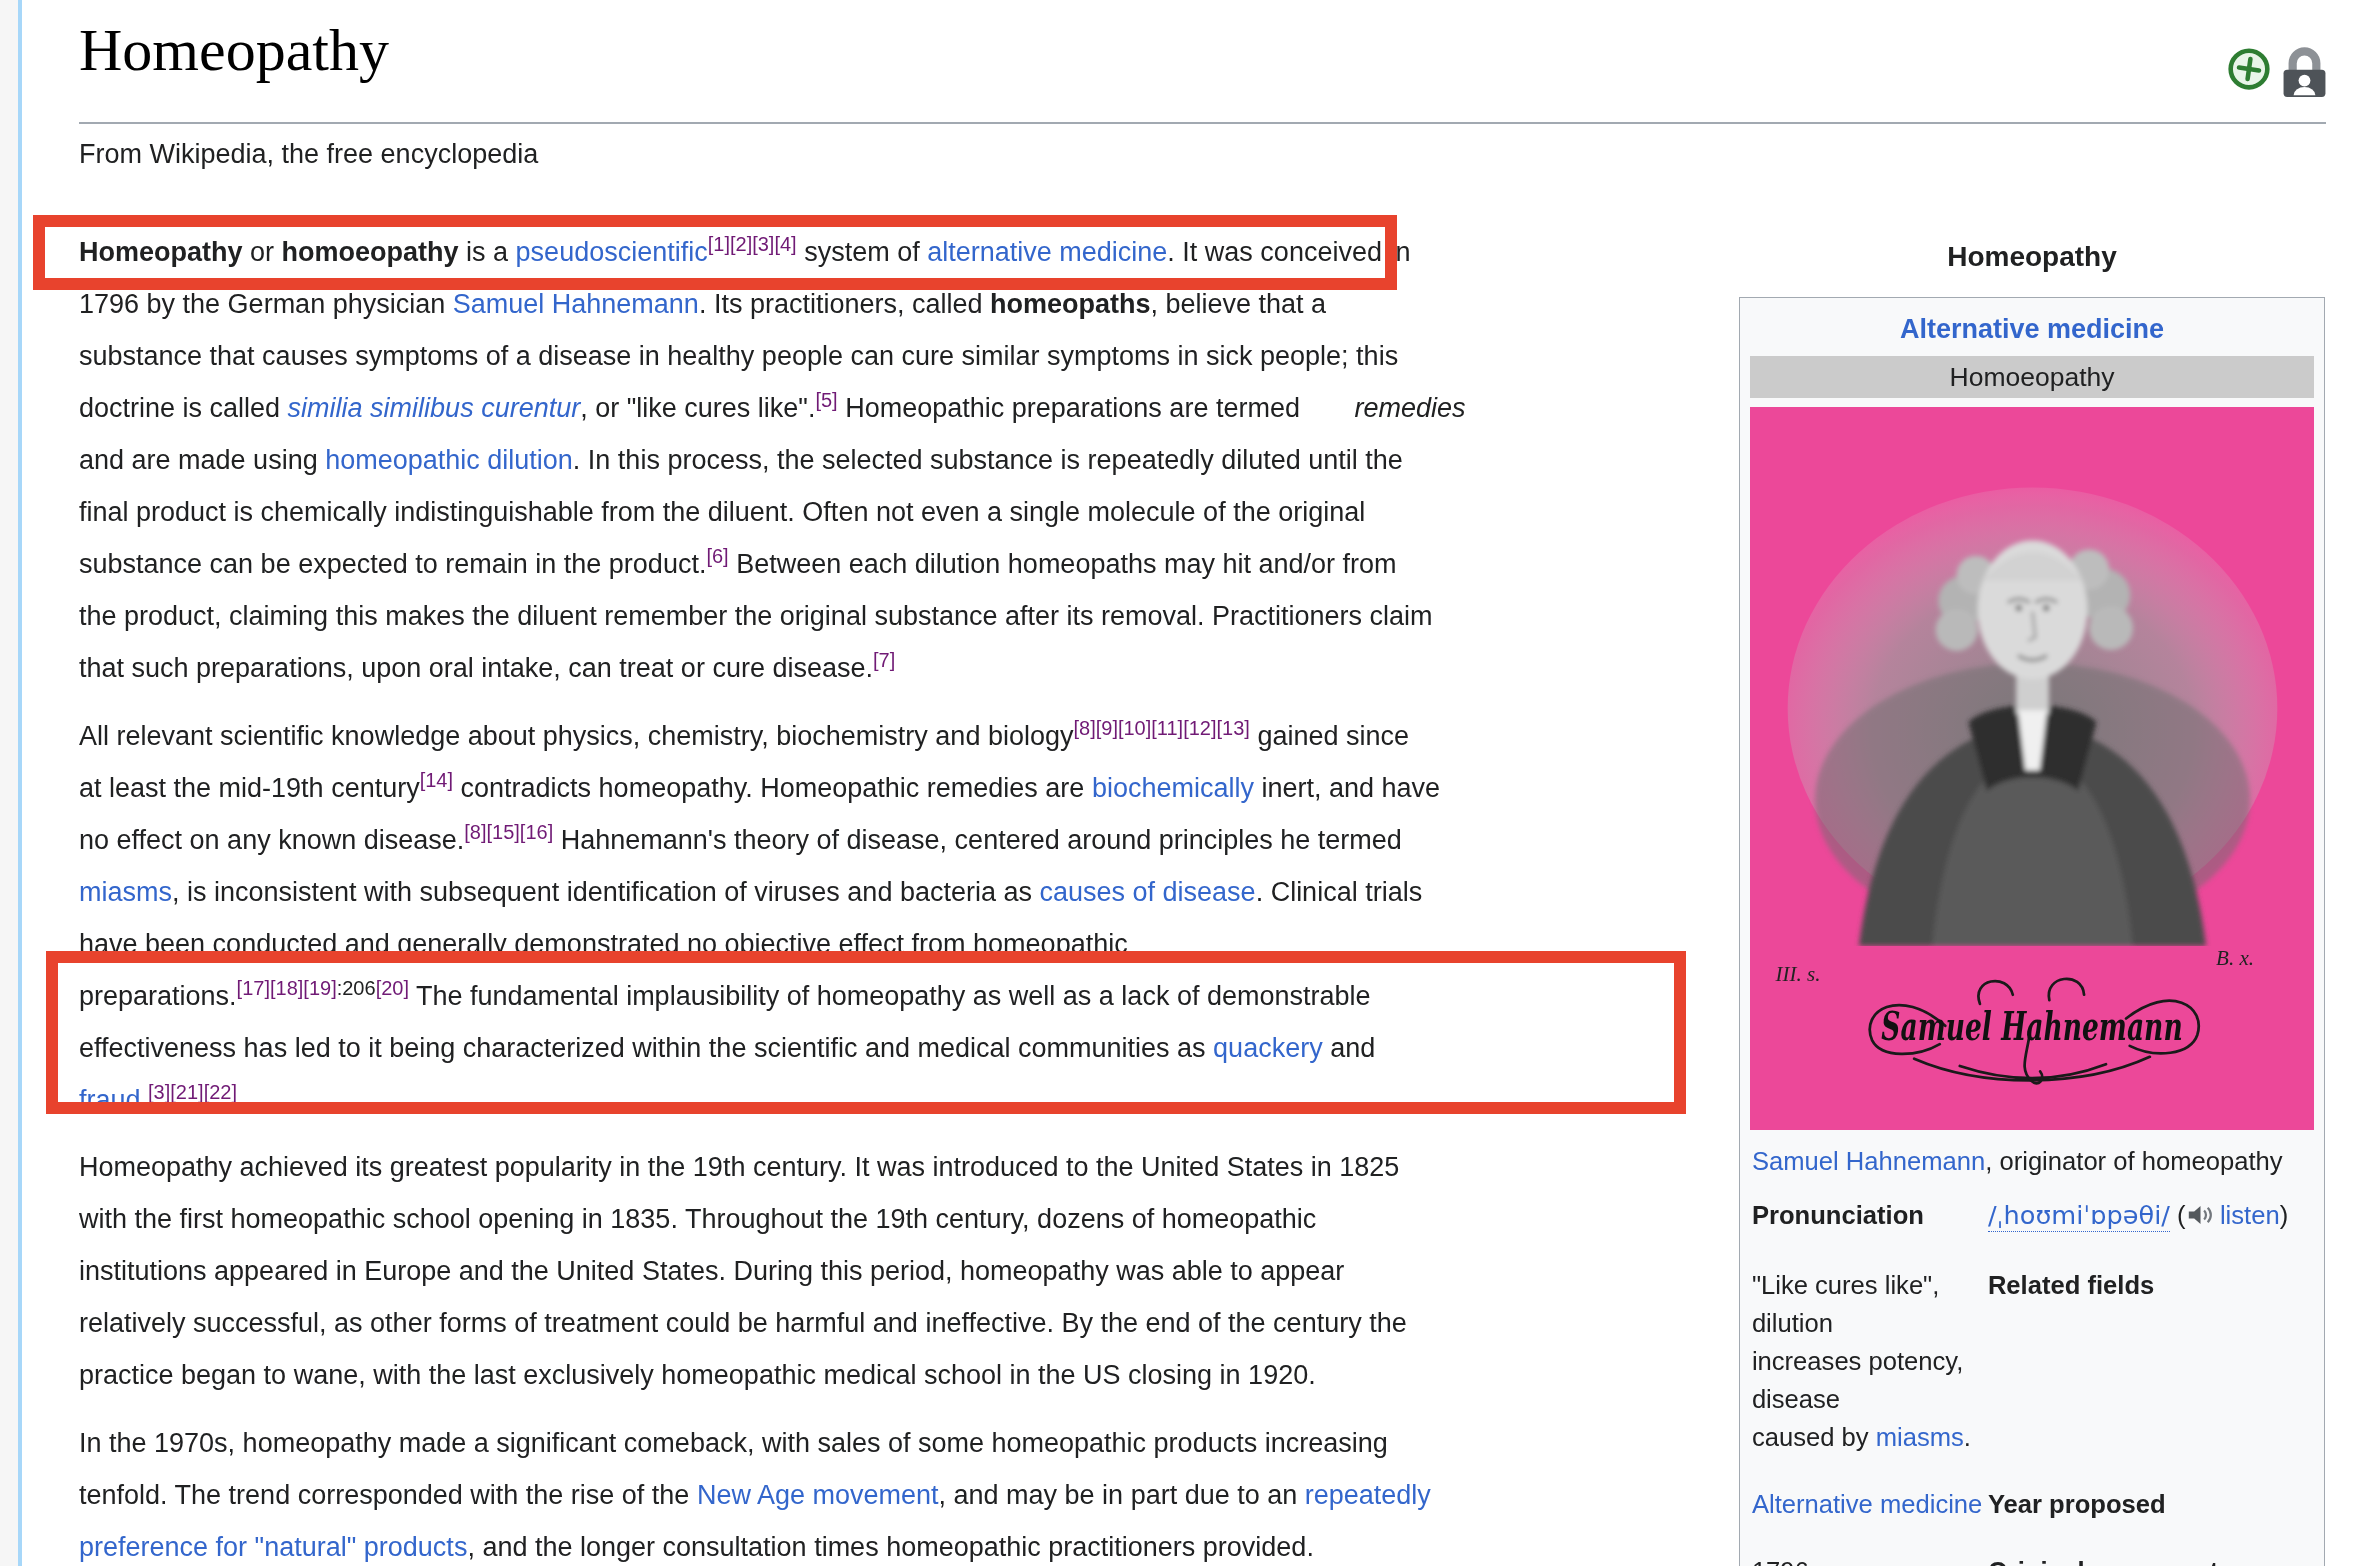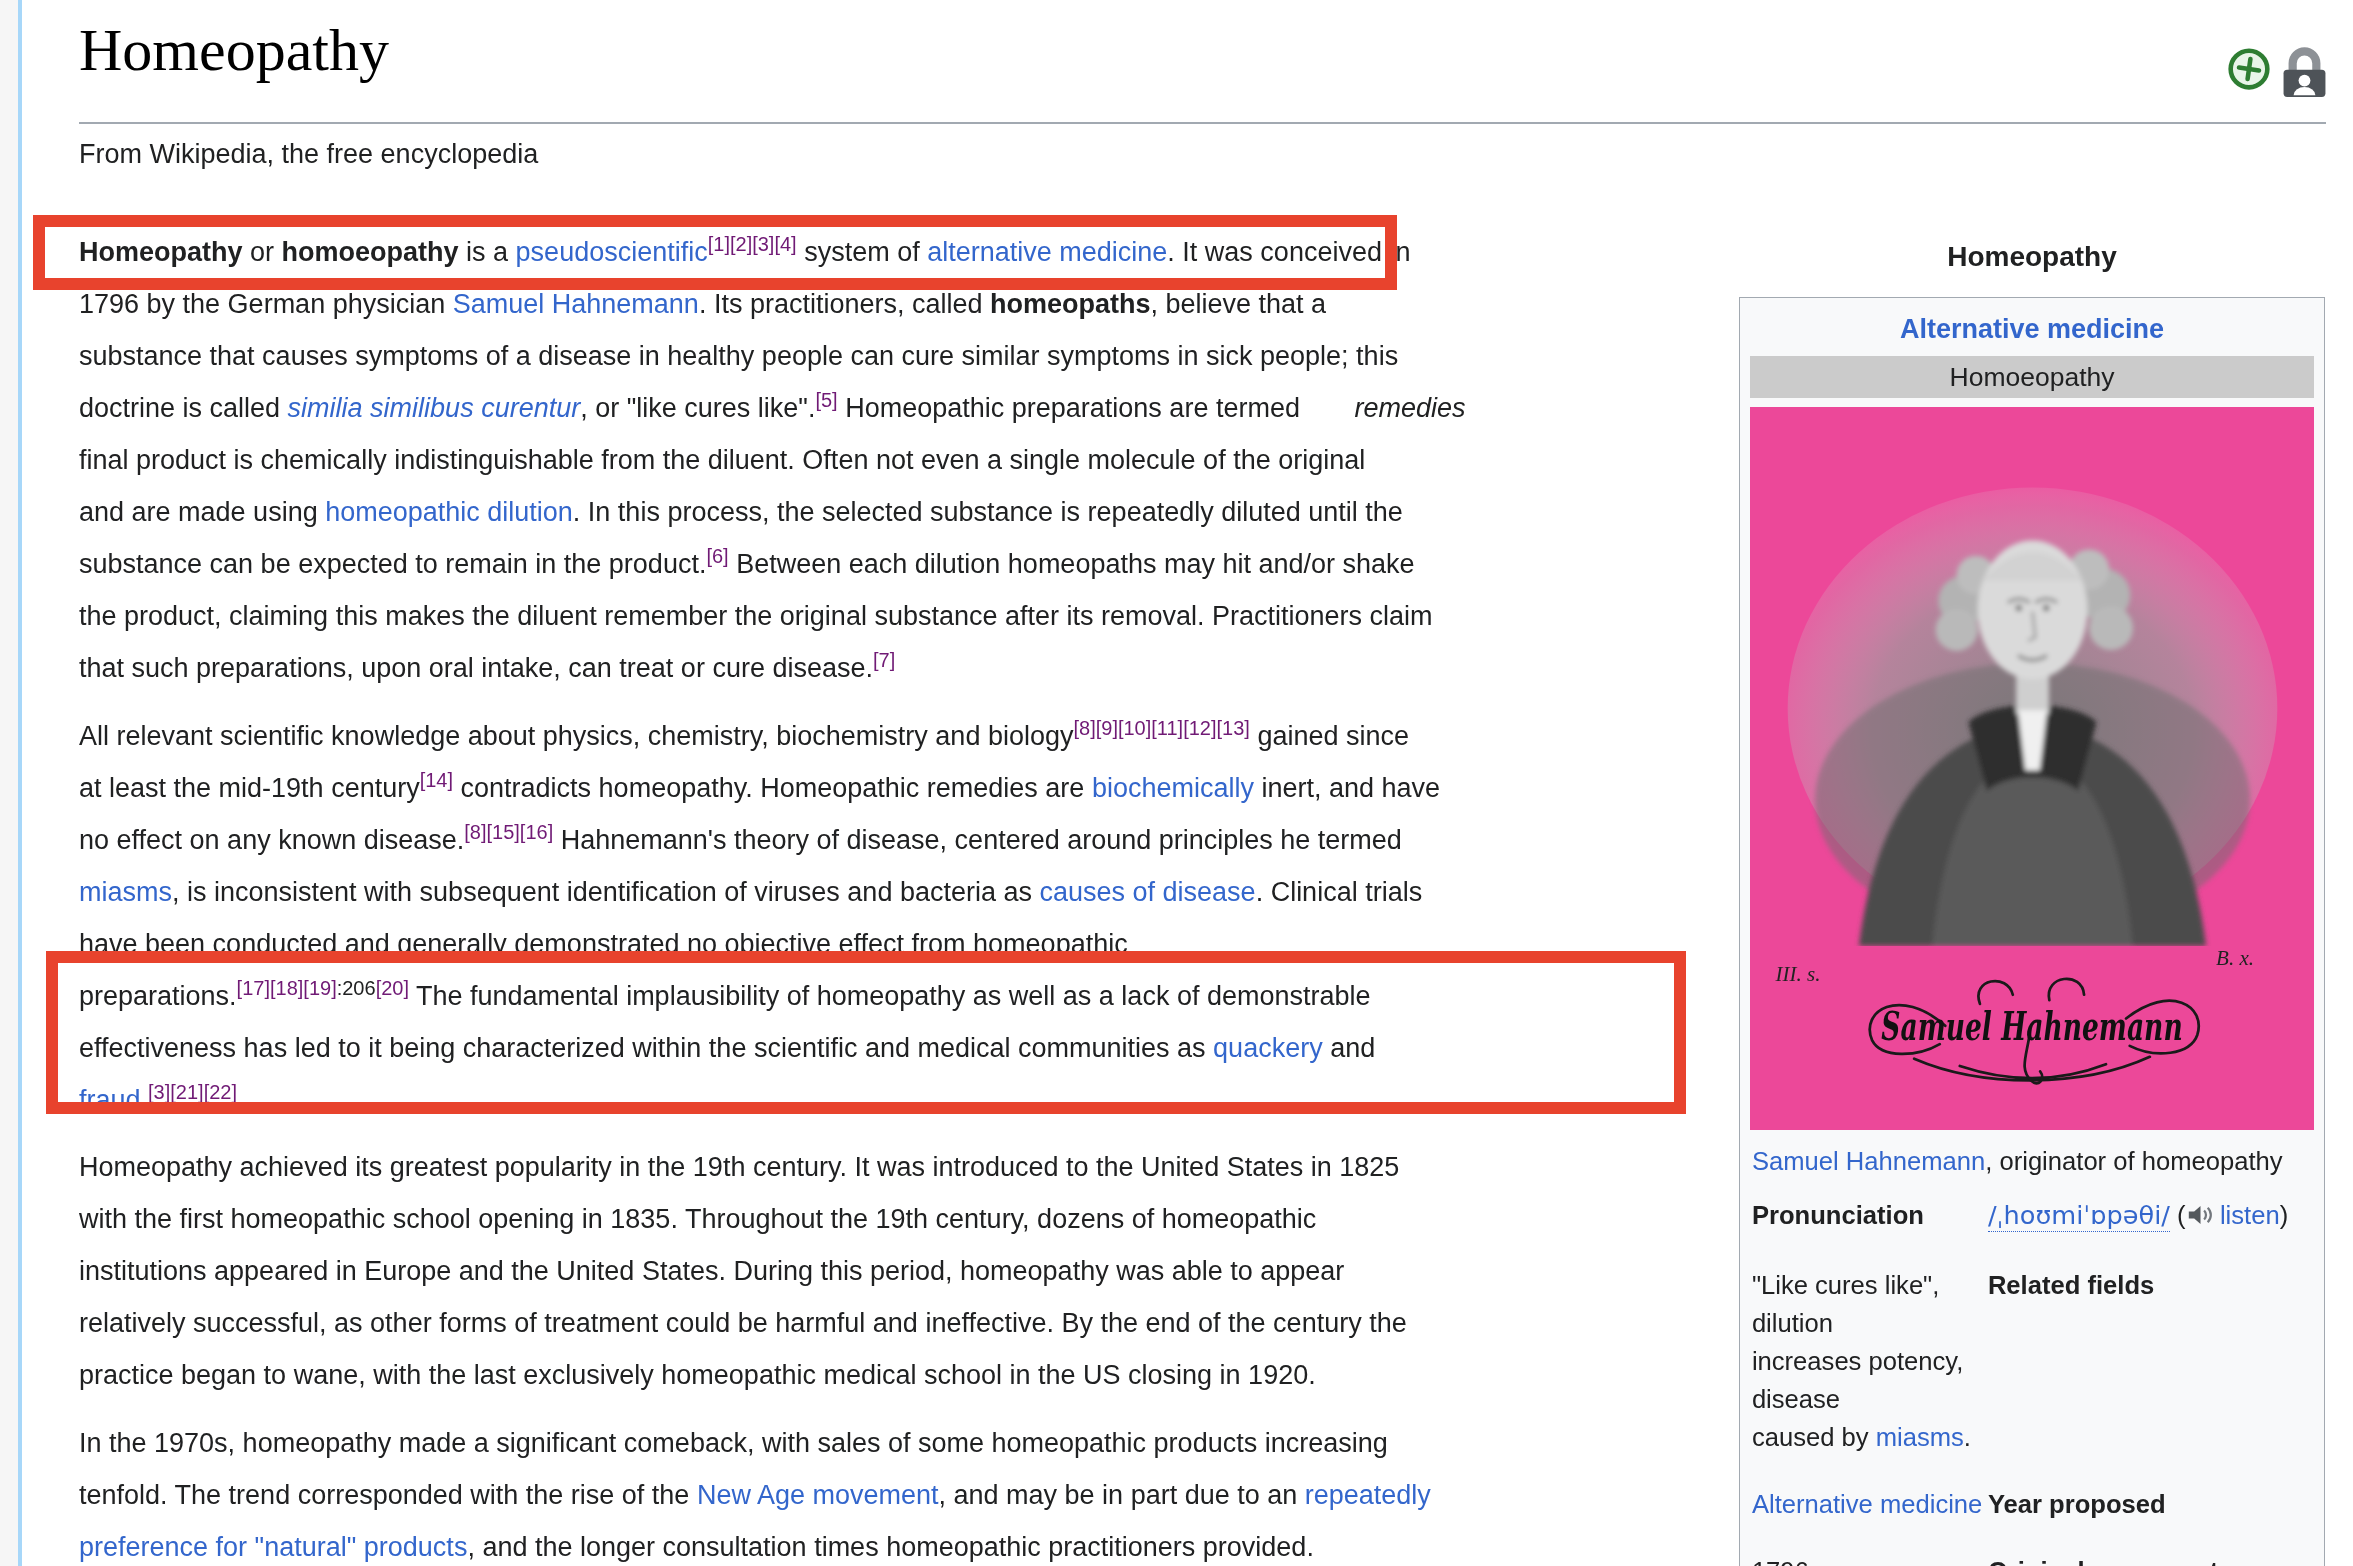--- a/index.html
+++ b/index.html
@@ -90,23 +90,23 @@
     <path d="M16 56 a12 9 0 0 1 24 0 z" fill="#fff"></path>
   </svg>
 </span>
 
 <div class="article" id="article">
     <div class="para">
       <div class="line"><span class="r-b">Homeopathy</span><span class="r-p"> or </span><span class="r-b">homoeopathy</span><span class="r-p"> is a </span><span class="r-a">pseudoscientific</span><span class="r-s">[1][2][3][4]</span><span class="r-p"> system of </span><span class="r-a">alternative medicine</span><span class="r-p">. It was conceived in</span></div>
       <div class="line"><span class="r-p">1796 by the German physician </span><span class="r-a">Samuel Hahnemann</span><span class="r-p">. Its practitioners, called </span><span class="r-b">homeopaths</span><span class="r-p">, believe that a</span></div>
       <div class="line"><span class="r-p">substance that causes symptoms of a disease in healthy people can cure similar symptoms in sick people; this</span></div>
       <div class="line"><span class="r-p">doctrine is called </span><span class="r-ai">similia similibus curentur</span><span class="r-p">, or "like cures like".</span><span class="r-s">[5]</span><span class="r-p"> Homeopathic preparations are termed </span><span class="r-i">remedies</span></div>
+      <div class="line"><span class="r-p">and are made using </span><span class="r-a">homeopathic dilution</span><span class="r-p">. In this process, the selected substance is repeatedly diluted until the</span></div>
       <div class="line"><span class="r-p">final product is chemically indistinguishable from the diluent. Often not even a single molecule of the original</span></div>
-      <div class="line"><span class="r-p">and are made using </span><span class="r-a">homeopathic dilution</span><span class="r-p">. In this process, the selected substance is repeatedly diluted until the</span></div>
-      <div class="line"><span class="r-p">substance can be expected to remain in the product.</span><span class="r-s">[6]</span><span class="r-p"> Between each dilution homeopaths may hit and/or shake</span></div>
+      <div class="line"><span class="r-p">substance can be expected to remain in the product.</span><span class="r-s">[6]</span><span class="r-p"> Between each dilution homeopaths may hit and/or from</span></div>
       <div class="line"><span class="r-p">the product, claiming this makes the diluent remember the original substance after its removal. Practitioners claim</span></div>
       <div class="line"><span class="r-p">that such preparations, upon oral intake, can treat or cure disease.</span><span class="r-s">[7]</span></div>
     </div>
     <div class="para">
       <div class="line"><span class="r-p">All relevant scientific knowledge about physics, chemistry, biochemistry and biology</span><span class="r-s">[8][9][10][11][12][13]</span><span class="r-p"> gained since</span></div>
       <div class="line"><span class="r-p">at least the mid-19th century</span><span class="r-s">[14]</span><span class="r-p"> contradicts homeopathy. Homeopathic remedies are </span><span class="r-a">biochemically</span><span class="r-p"> inert, and have</span></div>
       <div class="line"><span class="r-p">no effect on any known disease.</span><span class="r-s">[8][15][16]</span><span class="r-p"> Hahnemann's theory of disease, centered around principles he termed</span></div>
       <div class="line"><span class="r-a">miasms</span><span class="r-p">, is inconsistent with subsequent identification of viruses and bacteria as </span><span class="r-a">causes of disease</span><span class="r-p">. Clinical trials</span></div>
       <div class="line"><span class="r-p">have been conducted and generally demonstrated no objective effect from homeopathic</span></div>
       <div class="line"><span class="r-p">preparations.</span><span class="r-s">[17][18][19]</span><span class="r-sb">:206</span><span class="r-s">[20]</span><span class="r-p"> The fundamental implausibility of homeopathy as well as a lack of demonstrable</span></div>

